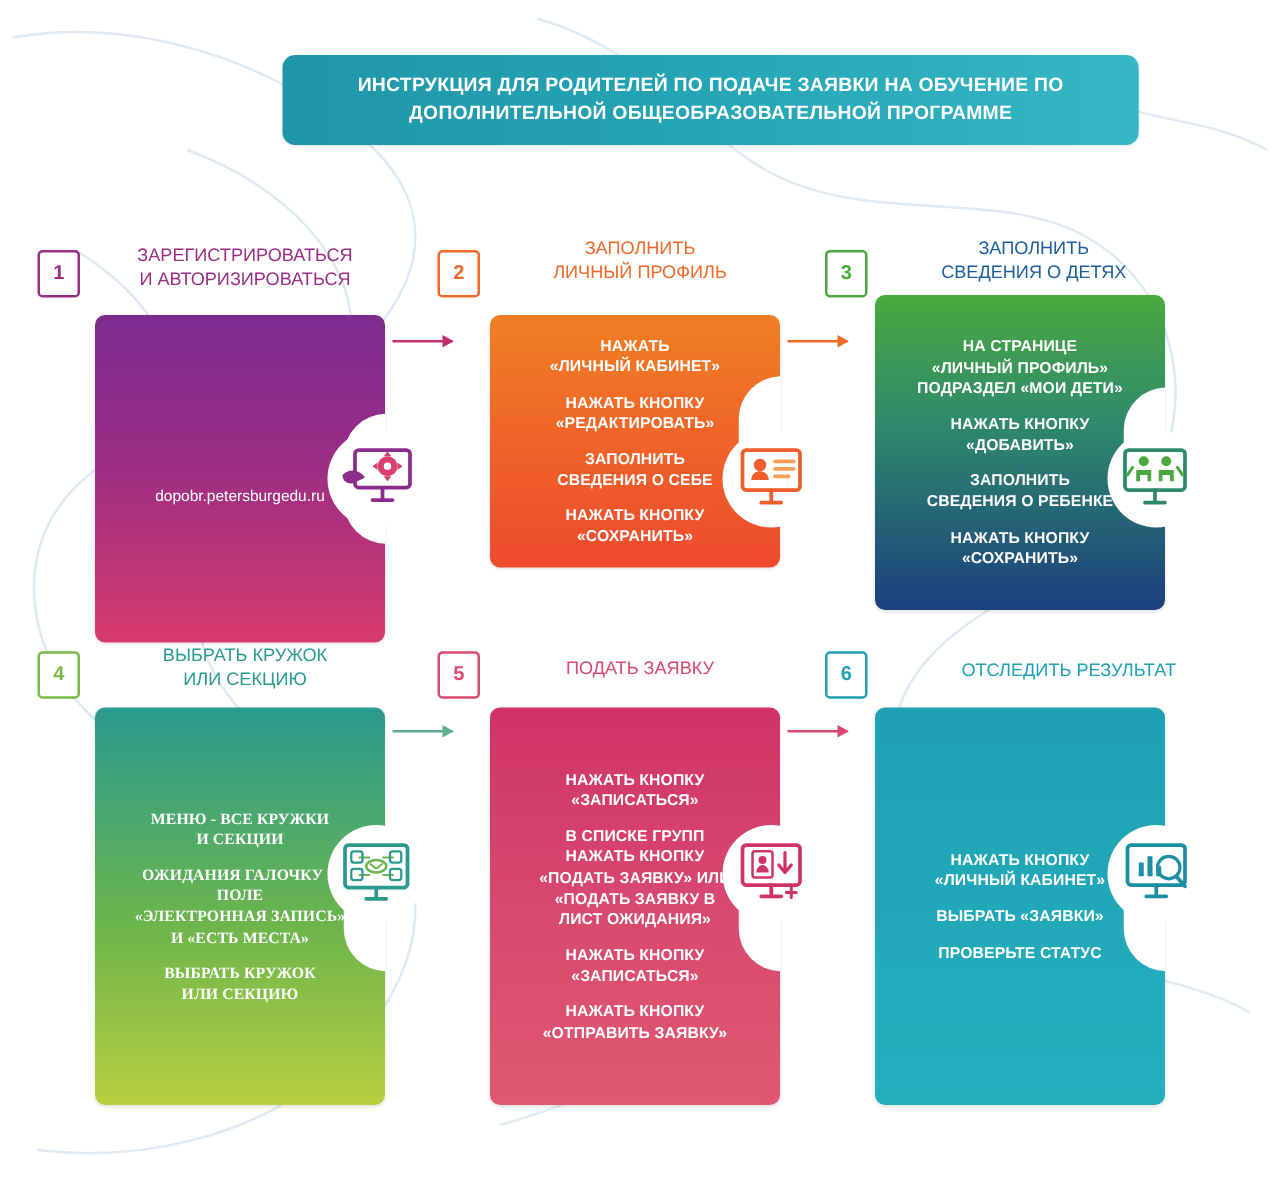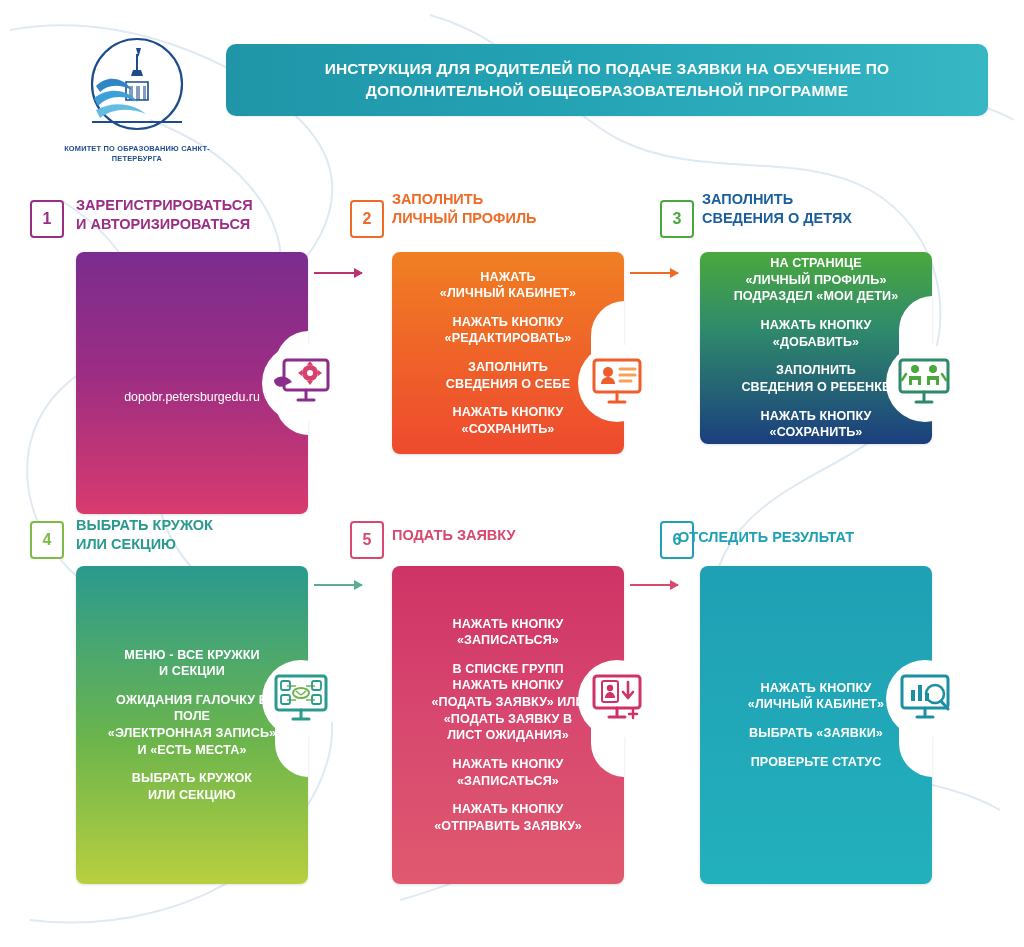--- a/index.html
+++ b/index.html
@@ -16,21 +16,21 @@
     position:absolute;inset:0;
     z-index:0;
     pointer-events:none;
   }
   .map-bg svg{display:block;width:1024px;height:947px;}
 
   .page{position:relative;z-index:2;width:1024px;height:947px;}
 
   
   .header{
-    position:absolute;top:44px;left:226px;width:762px;height:72px;
+    position:absolute;top:44px;left:226px;width:685px;height:72px;
     border-radius:10px;
     background:linear-gradient(90deg,#2095a8 0%,#23a3b4 45%,#37b7c4 100%);
     display:flex;align-items:center;justify-content:center;
     box-shadow:0 1px 2px rgba(0,0,0,.08);
   }
   .header-title{
     color:#ffffff;font-weight:bold;font-size:15.5px;line-height:1.45;
     text-align:center;letter-spacing:.2px;padding:0 24px;
   }
 
@@ -46,22 +46,22 @@
 
   
   .step{position:absolute;}
   .badge{
     position:absolute;width:30px;height:34px;border-radius:4px;
     border:2px solid #cfcfcf;background:#fff;
     display:flex;align-items:center;justify-content:center;
     font-weight:bold;font-size:16px;color:#444;
   }
   .step-title{
-    position:absolute;font-weight:bold;font-size:14.5px;line-height:1.3;
-    white-space:pre-line;
+    position:absolute;font-weight:normal;font-size:14.5px;line-height:1.3;
+    text-align:center;white-space:pre-line;
   }
   .card{
     position:absolute;width:232px;border-radius:8px;color:#fff;
     box-shadow:0 1px 3px rgba(0,0,0,.12);
     overflow:hidden;
   }
   .card-inner{
     padding:18px 16px;display:flex;flex-direction:column;
     align-items:center;justify-content:center;height:100%;
     box-sizing:border-box;
@@ -118,36 +118,20 @@
       <path d="M520,600 C580,640 600,720 570,790 C545,850 470,880 400,900"></path>
       <path d="M840,60 C900,100 960,90 1014,120"></path>
       <path d="M60,200 C110,230 150,280 140,330"></path>
       <path d="M700,840 C760,870 820,880 900,870"></path>
     </g>
   </svg>
 </div>
 
 <div class="page">
 
-  <div class="logo">
-    <svg width="150" height="104" viewBox="0 0 150 104" xmlns="http://www.w3.org/2000/svg">
-      <circle cx="75" cy="50" r="45" fill="none" stroke="#1c4c8c" stroke-width="2.2"></circle>
-      <path d="M74 14 l2.5 9 2.5-9 z" fill="#1c4c8c"></path>
-      <path d="M75 20 v22" stroke="#1c4c8c" stroke-width="2"></path>
-      <path d="M69 42 h12 l-2 -6 h-8 z" fill="#1c4c8c"></path>
-      <path d="M64 48 h22 v18 h-22 z" fill="none" stroke="#1c4c8c" stroke-width="1.6"></path>
-      <path d="M67 52 h4 v14 h-4 z M74 52 h4 v14 h-4 z M81 52 h3 v14 h-3 z" fill="#1c4c8c" opacity=".55"></path>
-      <path d="M34 52 C46 40, 62 44, 70 56 C58 50, 46 50, 38 58 Z" fill="#2f86c5"></path>
-      <path d="M32 64 C48 52, 66 56, 76 68 C60 60, 46 62, 36 72 Z" fill="#3ea0d8"></path>
-      <path d="M34 76 C52 66, 72 70, 84 80 C66 73, 50 75, 38 84 Z" fill="#63bde3"></path>
-      <path d="M30 88 h90" stroke="#1c4c8c" stroke-width="2"></path>
-    </svg>
-    <div class="logo-caption">КОМИТЕТ ПО ОБРАЗОВАНИЮ
-САНКТ-ПЕТЕРБУРГА</div>
-  </div>
 
   <div class="header">
     <div class="header-title">ИНСТРУКЦИЯ ДЛЯ РОДИТЕЛЕЙ ПО ПОДАЧЕ ЗАЯВКИ НА ОБУЧЕНИЕ ПО ДОПОЛНИТЕЛЬНОЙ ОБЩЕОБРАЗОВАТЕЛЬНОЙ ПРОГРАММЕ</div>
   </div>
 
   <div class="step">
     <div class="badge" style="left:30px;top:200px;border-color:#9b2d84;color:#9b2d84;">1</div>
     <div class="step-title" style="left:76px;top:196px;width:240px;color:#9b2d84;">ЗАРЕГИСТРИРОВАТЬСЯ
 И АВТОРИЗИРОВАТЬСЯ</div>
     <div class="card c1" style="left:76px;top:252px;height:262px;">
@@ -201,21 +185,21 @@
   </div>
 
   <div class="arrow" style="left:630px;top:272px;width:48px;color:#ef6a26;">
       <span class="bar"></span>
     </div>
 
   <div class="step">
     <div class="badge" style="left:660px;top:200px;border-color:#4aa83e;color:#4aa83e;">3</div>
     <div class="step-title" style="left:702px;top:190px;width:250px;color:#1b5e9e;">ЗАПОЛНИТЬ
 СВЕДЕНИЯ О ДЕТЯХ</div>
-    <div class="card c3" style="left:700px;top:252px;height:192px;">
+    <div class="card c3" style="left:700px;top:236px;height:252px;">
       <div class="card-inner">
         <p>НА СТРАНИЦЕ
 «ЛИЧНЫЙ ПРОФИЛЬ»
 ПОДРАЗДЕЛ  «МОИ ДЕТИ»</p>
         <p>НАЖАТЬ КНОПКУ
 «ДОБАВИТЬ»</p>
         <p>ЗАПОЛНИТЬ
 СВЕДЕНИЯ О РЕБЕНКЕ</p>
         <p>НАЖАТЬ КНОПКУ
 «СОХРАНИТЬ»</p>
@@ -232,21 +216,21 @@
         <path d="M33 22 h12 v9 h-3 v-5 h-6 v5 h-3 z" fill="#4aa83e"></path>
         <path d="M12 20 l-4 6 M48 20 l4 6" stroke="#4aa83e" stroke-width="2.5" stroke-linecap="round"></path>
       </svg>
     </div>
   </div>
 
   <div class="step">
     <div class="badge" style="left:30px;top:521px;border-color:#7cbb45;color:#7cbb45;">4</div>
     <div class="step-title" style="left:76px;top:516px;width:240px;color:#2a9a8f;">ВЫБРАТЬ КРУЖОК
 ИЛИ СЕКЦИЮ</div>
-    <div class="card c4" style="left:76px;top:566px;height:318px;">
+    <div class="card c4" style="left:76px;top:566px;height:318px;font-family:Liberation Serif, serif;">
       <div class="card-inner">
         <p>МЕНЮ - ВСЕ КРУЖКИ
 И СЕКЦИИ</p>
         <p>ОЖИДАНИЯ ГАЛОЧКУ В
 ПОЛЕ
 «ЭЛЕКТРОННАЯ ЗАПИСЬ»
 И «ЕСТЬ МЕСТА»</p>
         <p>ВЫБРАТЬ КРУЖОК
 ИЛИ СЕКЦИЮ</p>
       </div>
@@ -305,21 +289,21 @@
       </svg>
     </div>
   </div>
 
   <div class="arrow" style="left:630px;top:584px;width:48px;color:#d8486f;">
       <span class="bar"></span>
     </div>
 
   <div class="step">
     <div class="badge" style="left:660px;top:521px;border-color:#1fa0b4;color:#1fa0b4;">6</div>
-    <div class="step-title" style="left:678px;top:528px;width:250px;color:#1fa0b4;">ОТСЛЕДИТЬ РЕЗУЛЬТАТ</div>
+    <div class="step-title" style="left:730px;top:528px;width:250px;color:#1fa0b4;">ОТСЛЕДИТЬ РЕЗУЛЬТАТ</div>
     <div class="card c6" style="left:700px;top:566px;height:318px;">
       <div class="card-inner">
         <p>НАЖАТЬ КНОПКУ
 «ЛИЧНЫЙ КАБИНЕТ»</p>
         <p>ВЫБРАТЬ «ЗАЯВКИ»</p>
         <p>ПРОВЕРЬТЕ СТАТУС</p>
       </div>
       <div class="notch"></div>
     </div>
     <div class="icon-bubble" style="left:886px;top:660px;">

